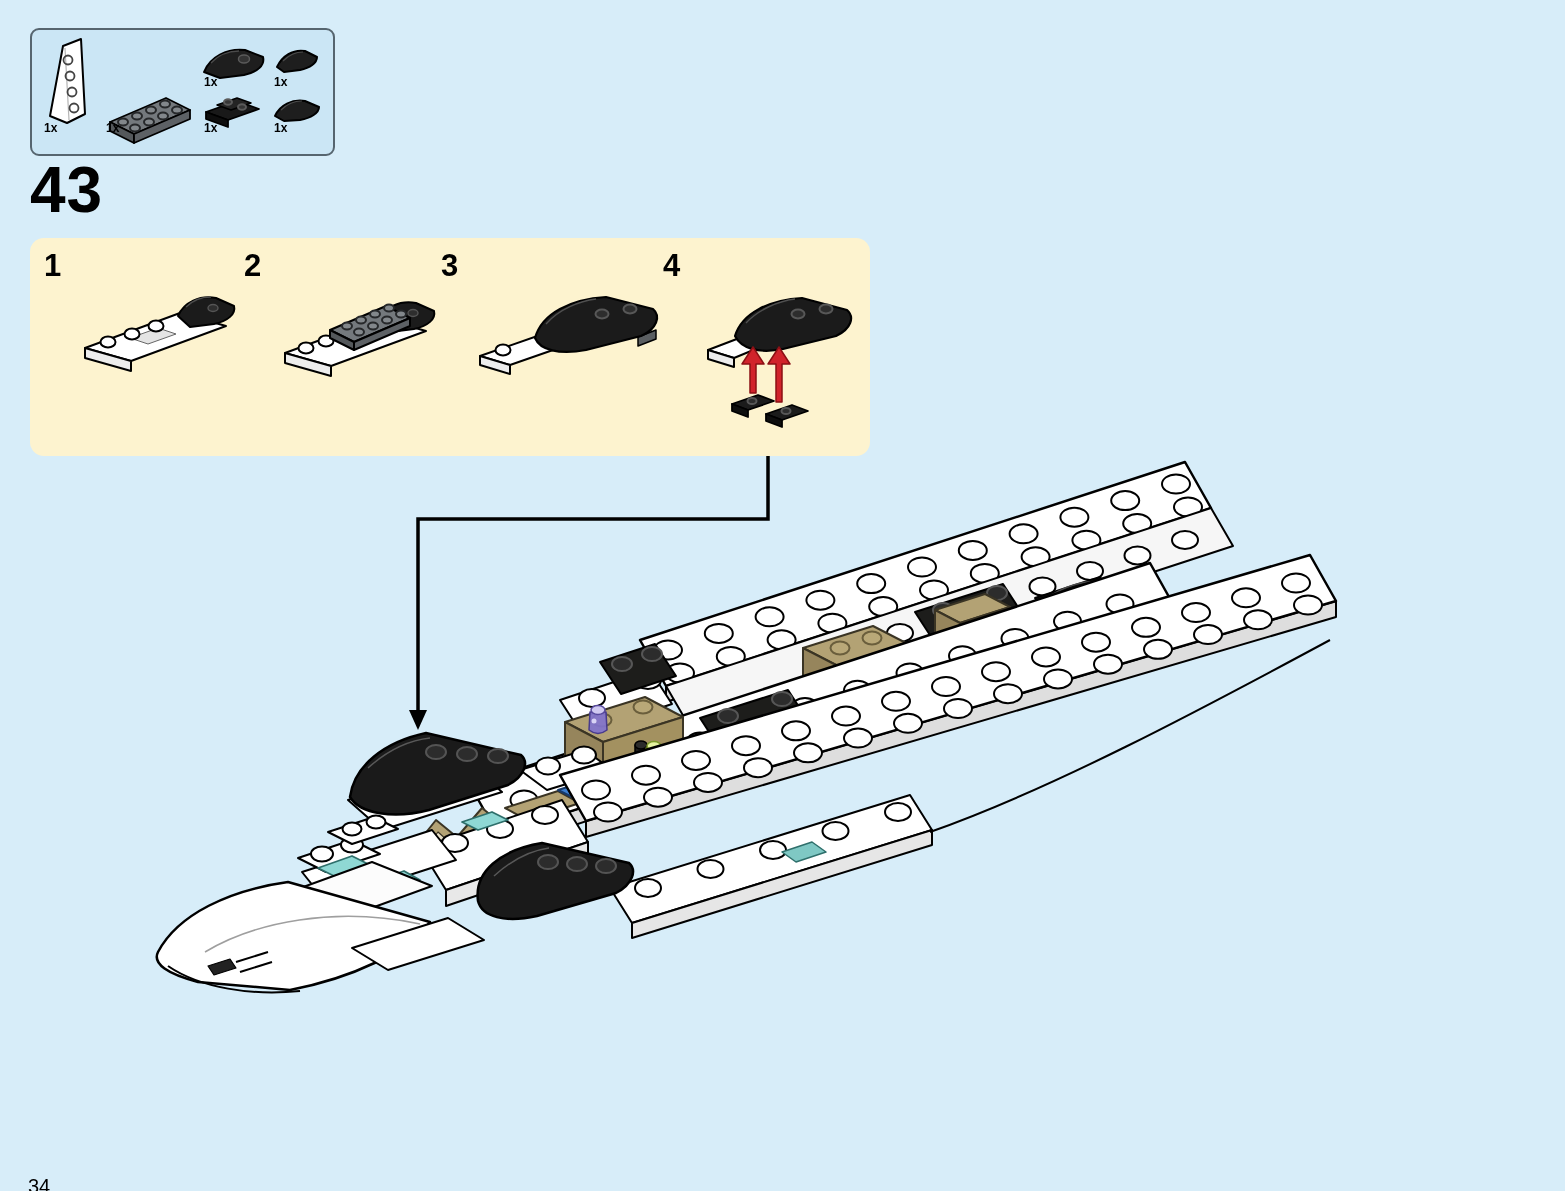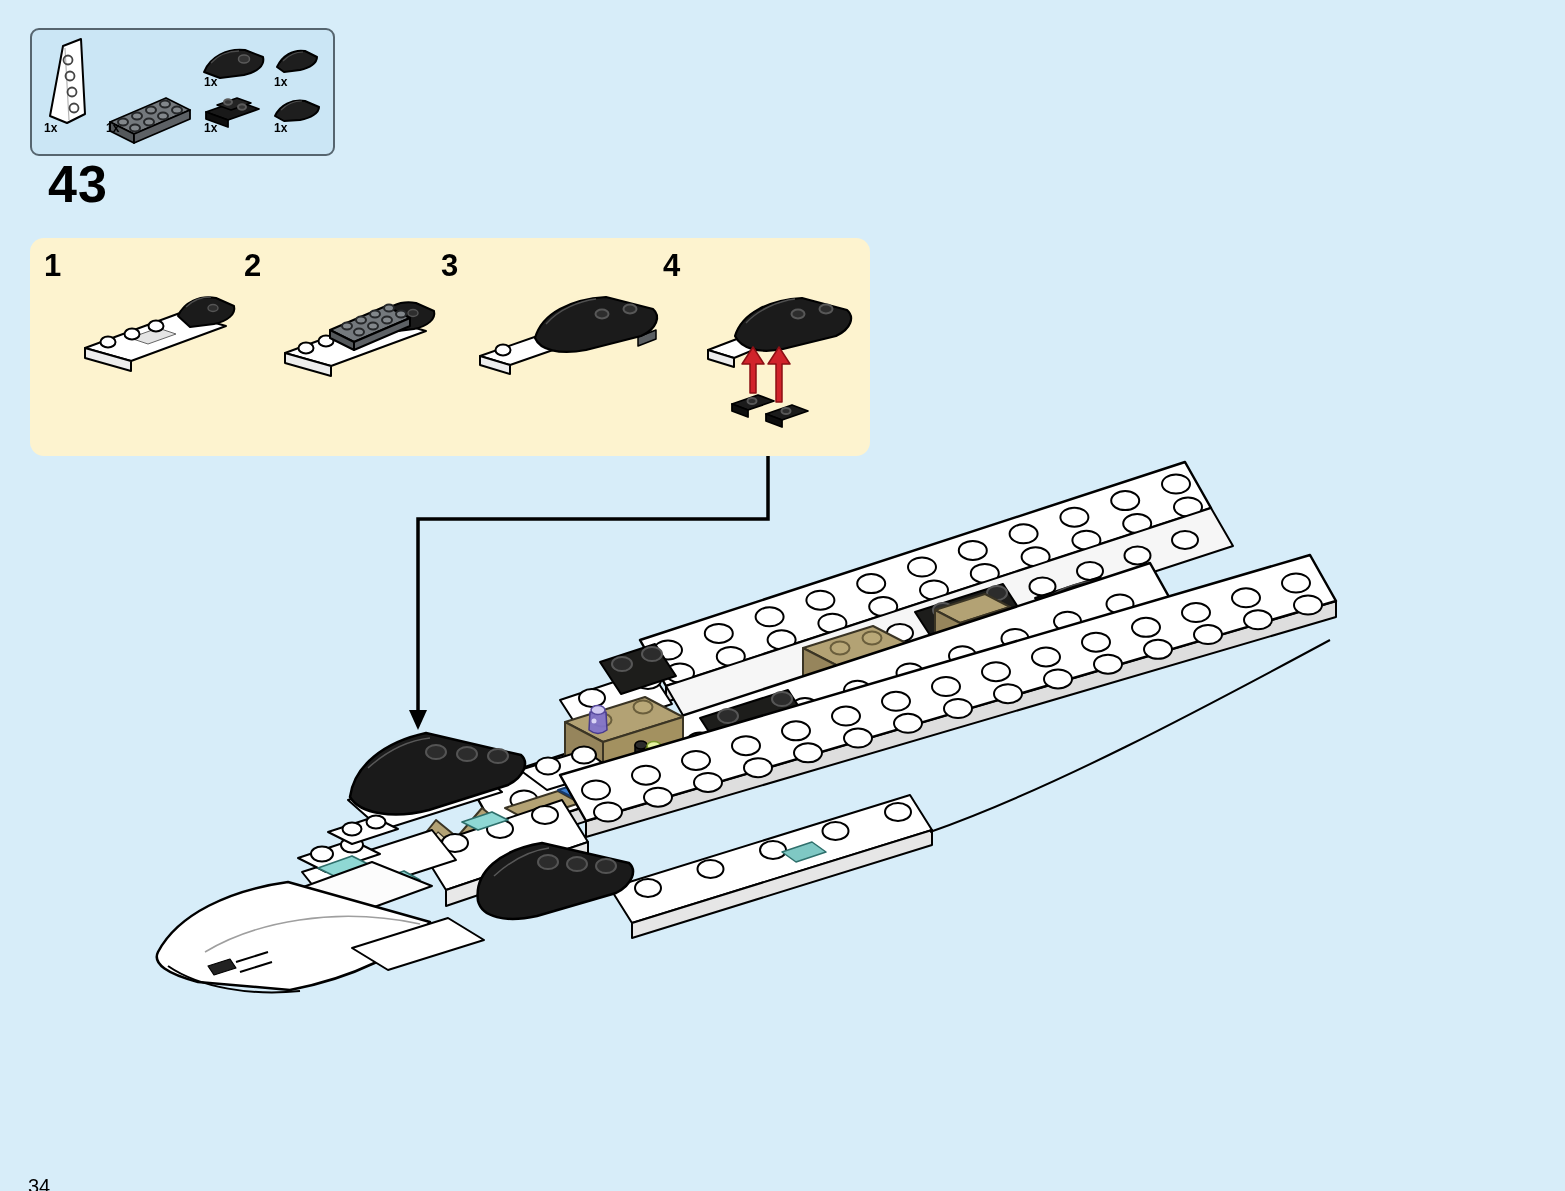--- a/index.html
+++ b/index.html
@@ -14,22 +14,22 @@
   .parts-box{
     position:absolute;left:30px;top:28px;width:305px;height:128px;
     background:#cbe6f5;border:2px solid #56656f;border-radius:9px;
     box-sizing:border-box;
   }
   .parts-box svg{position:absolute;left:0;top:0;}
   .count-label{
     position:absolute;font-size:12px;font-weight:bold;line-height:1;
   }
   .step-number{
-    position:absolute;left:48px;top:158px;
-    font-size:52px;font-weight:bold;letter-spacing:1px;line-height:1;
+    position:absolute;left:30px;top:158px;
+    font-size:64px;font-weight:bold;letter-spacing:1px;line-height:1;
   }
   .substeps-box{
     position:absolute;left:30px;top:238px;width:840px;height:218px;
     background:#fdf3cf;border-radius:14px;
   }
   .substeps-box svg{position:absolute;left:0;top:0;}
   .substep-num{
     position:absolute;font-size:31px;font-weight:bold;line-height:1;
   }
   .model-svg{position:absolute;left:0;top:0;}

